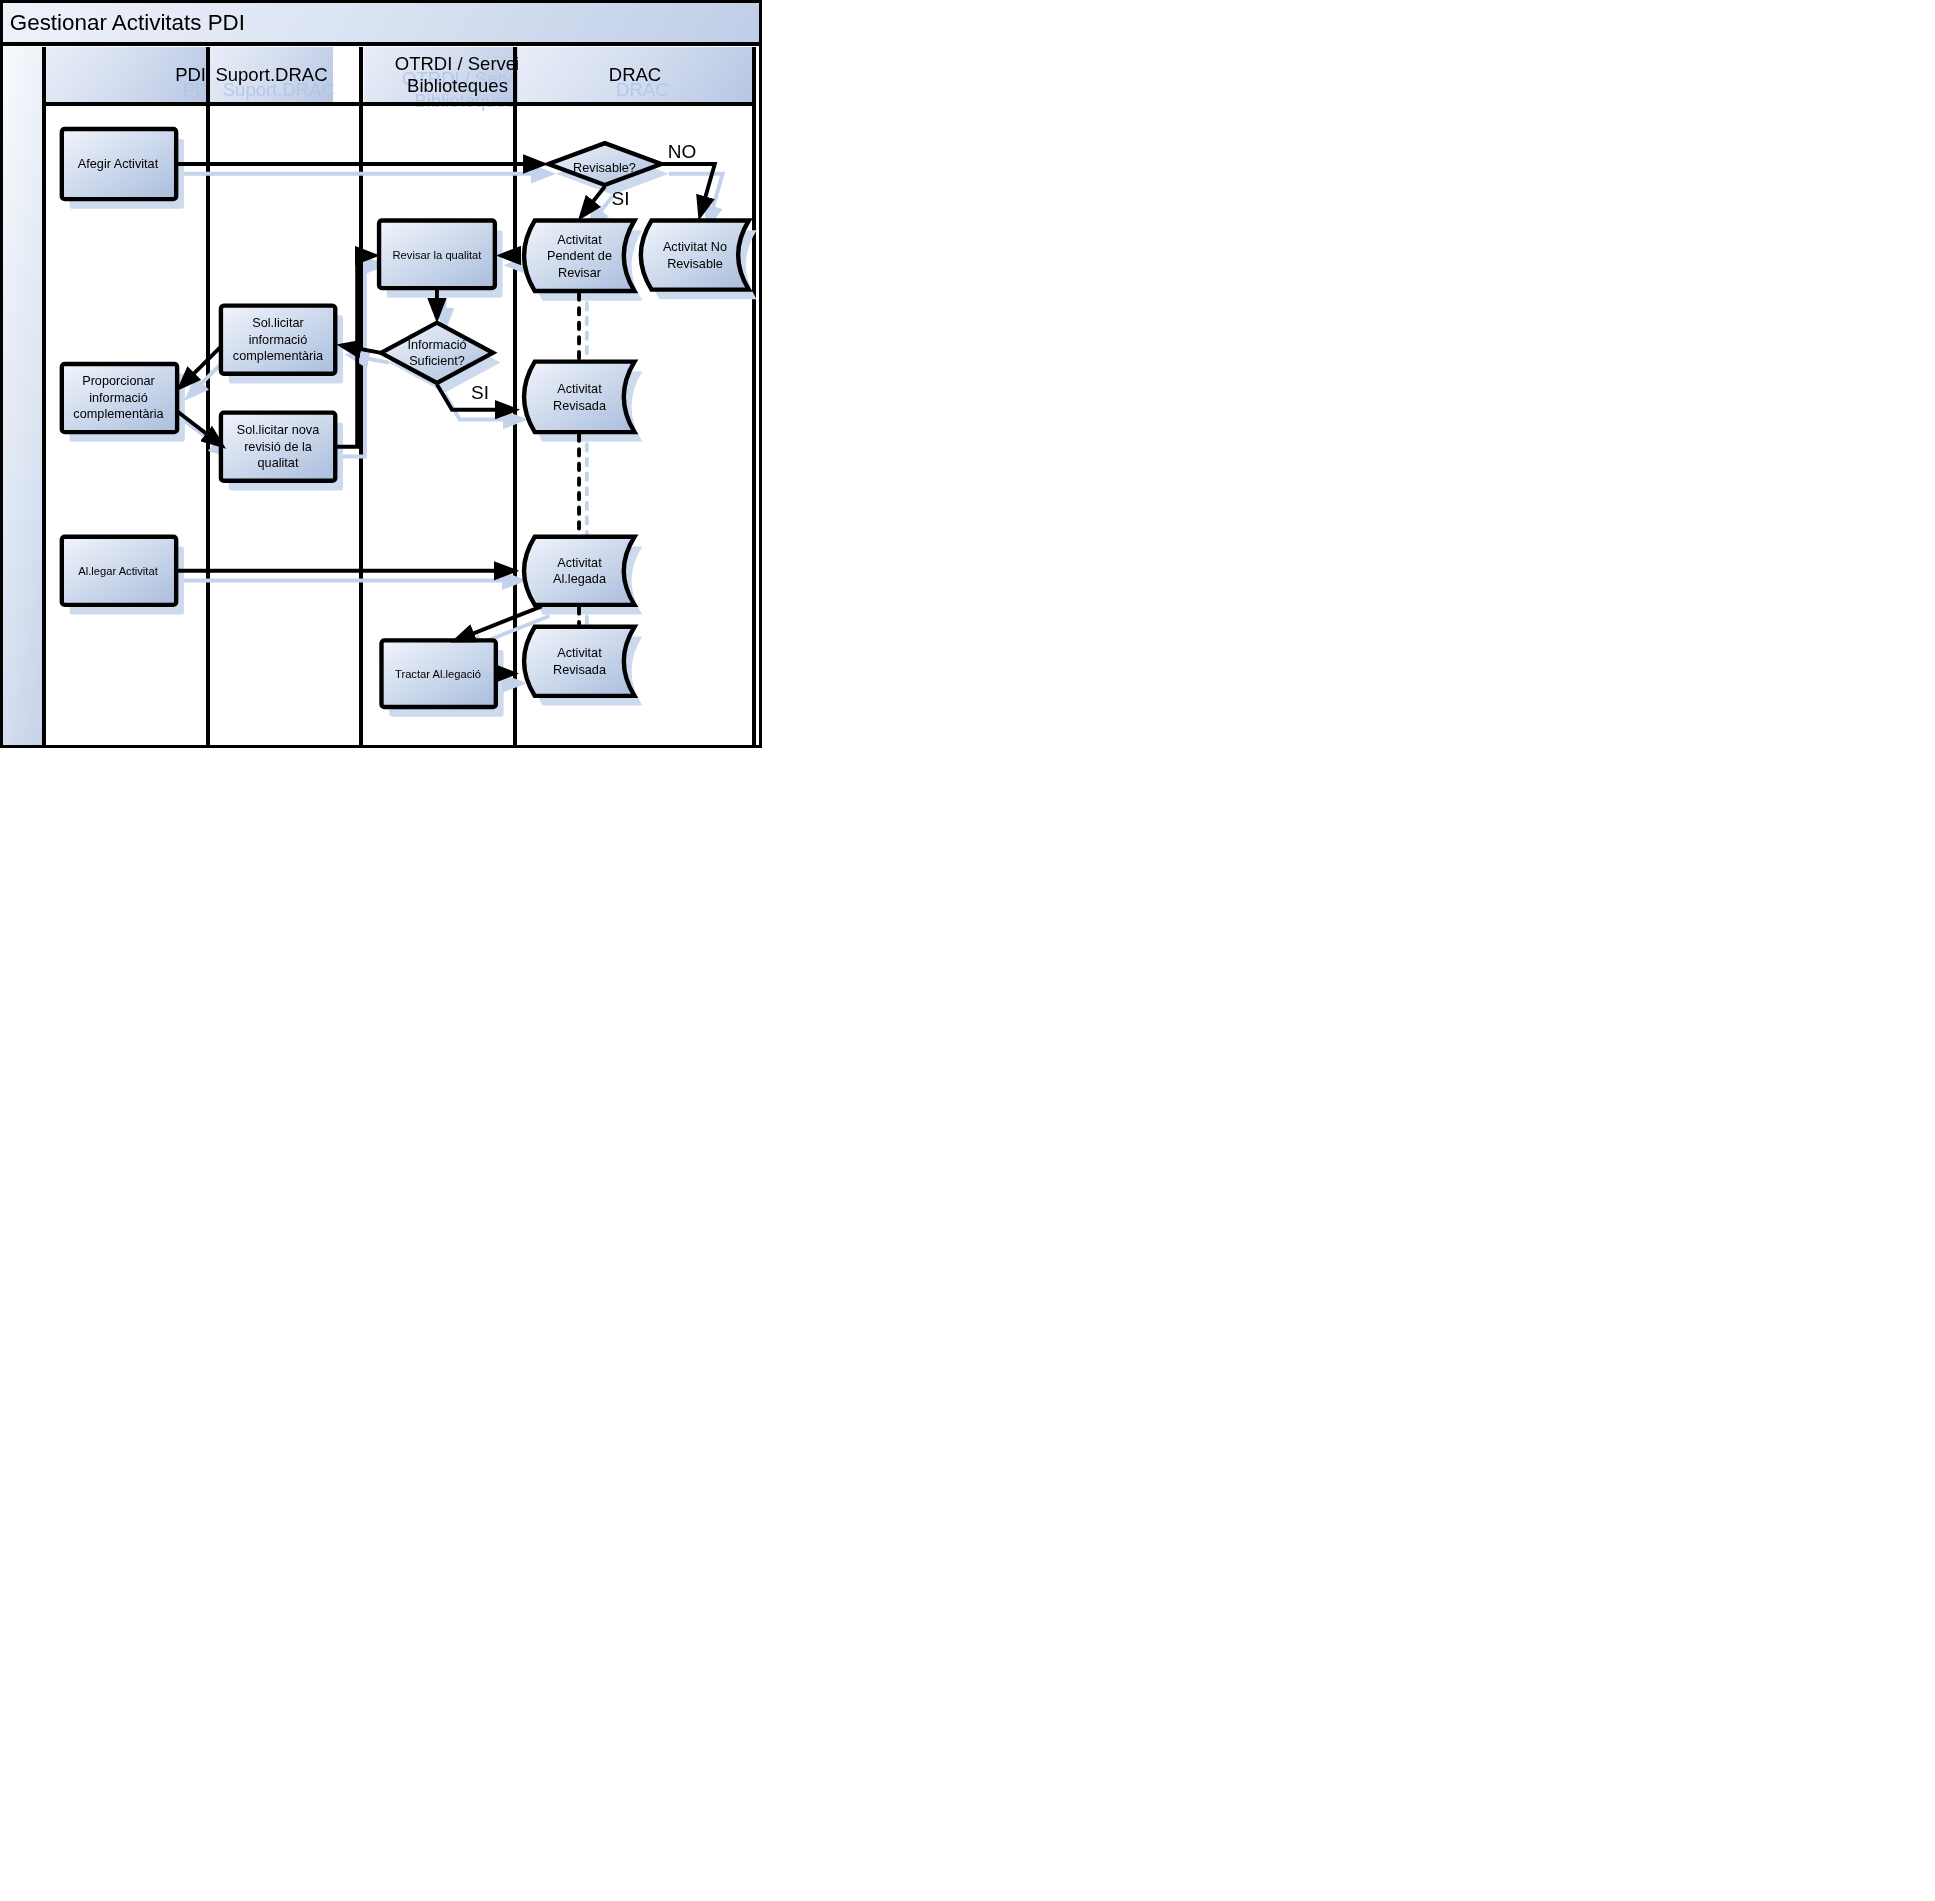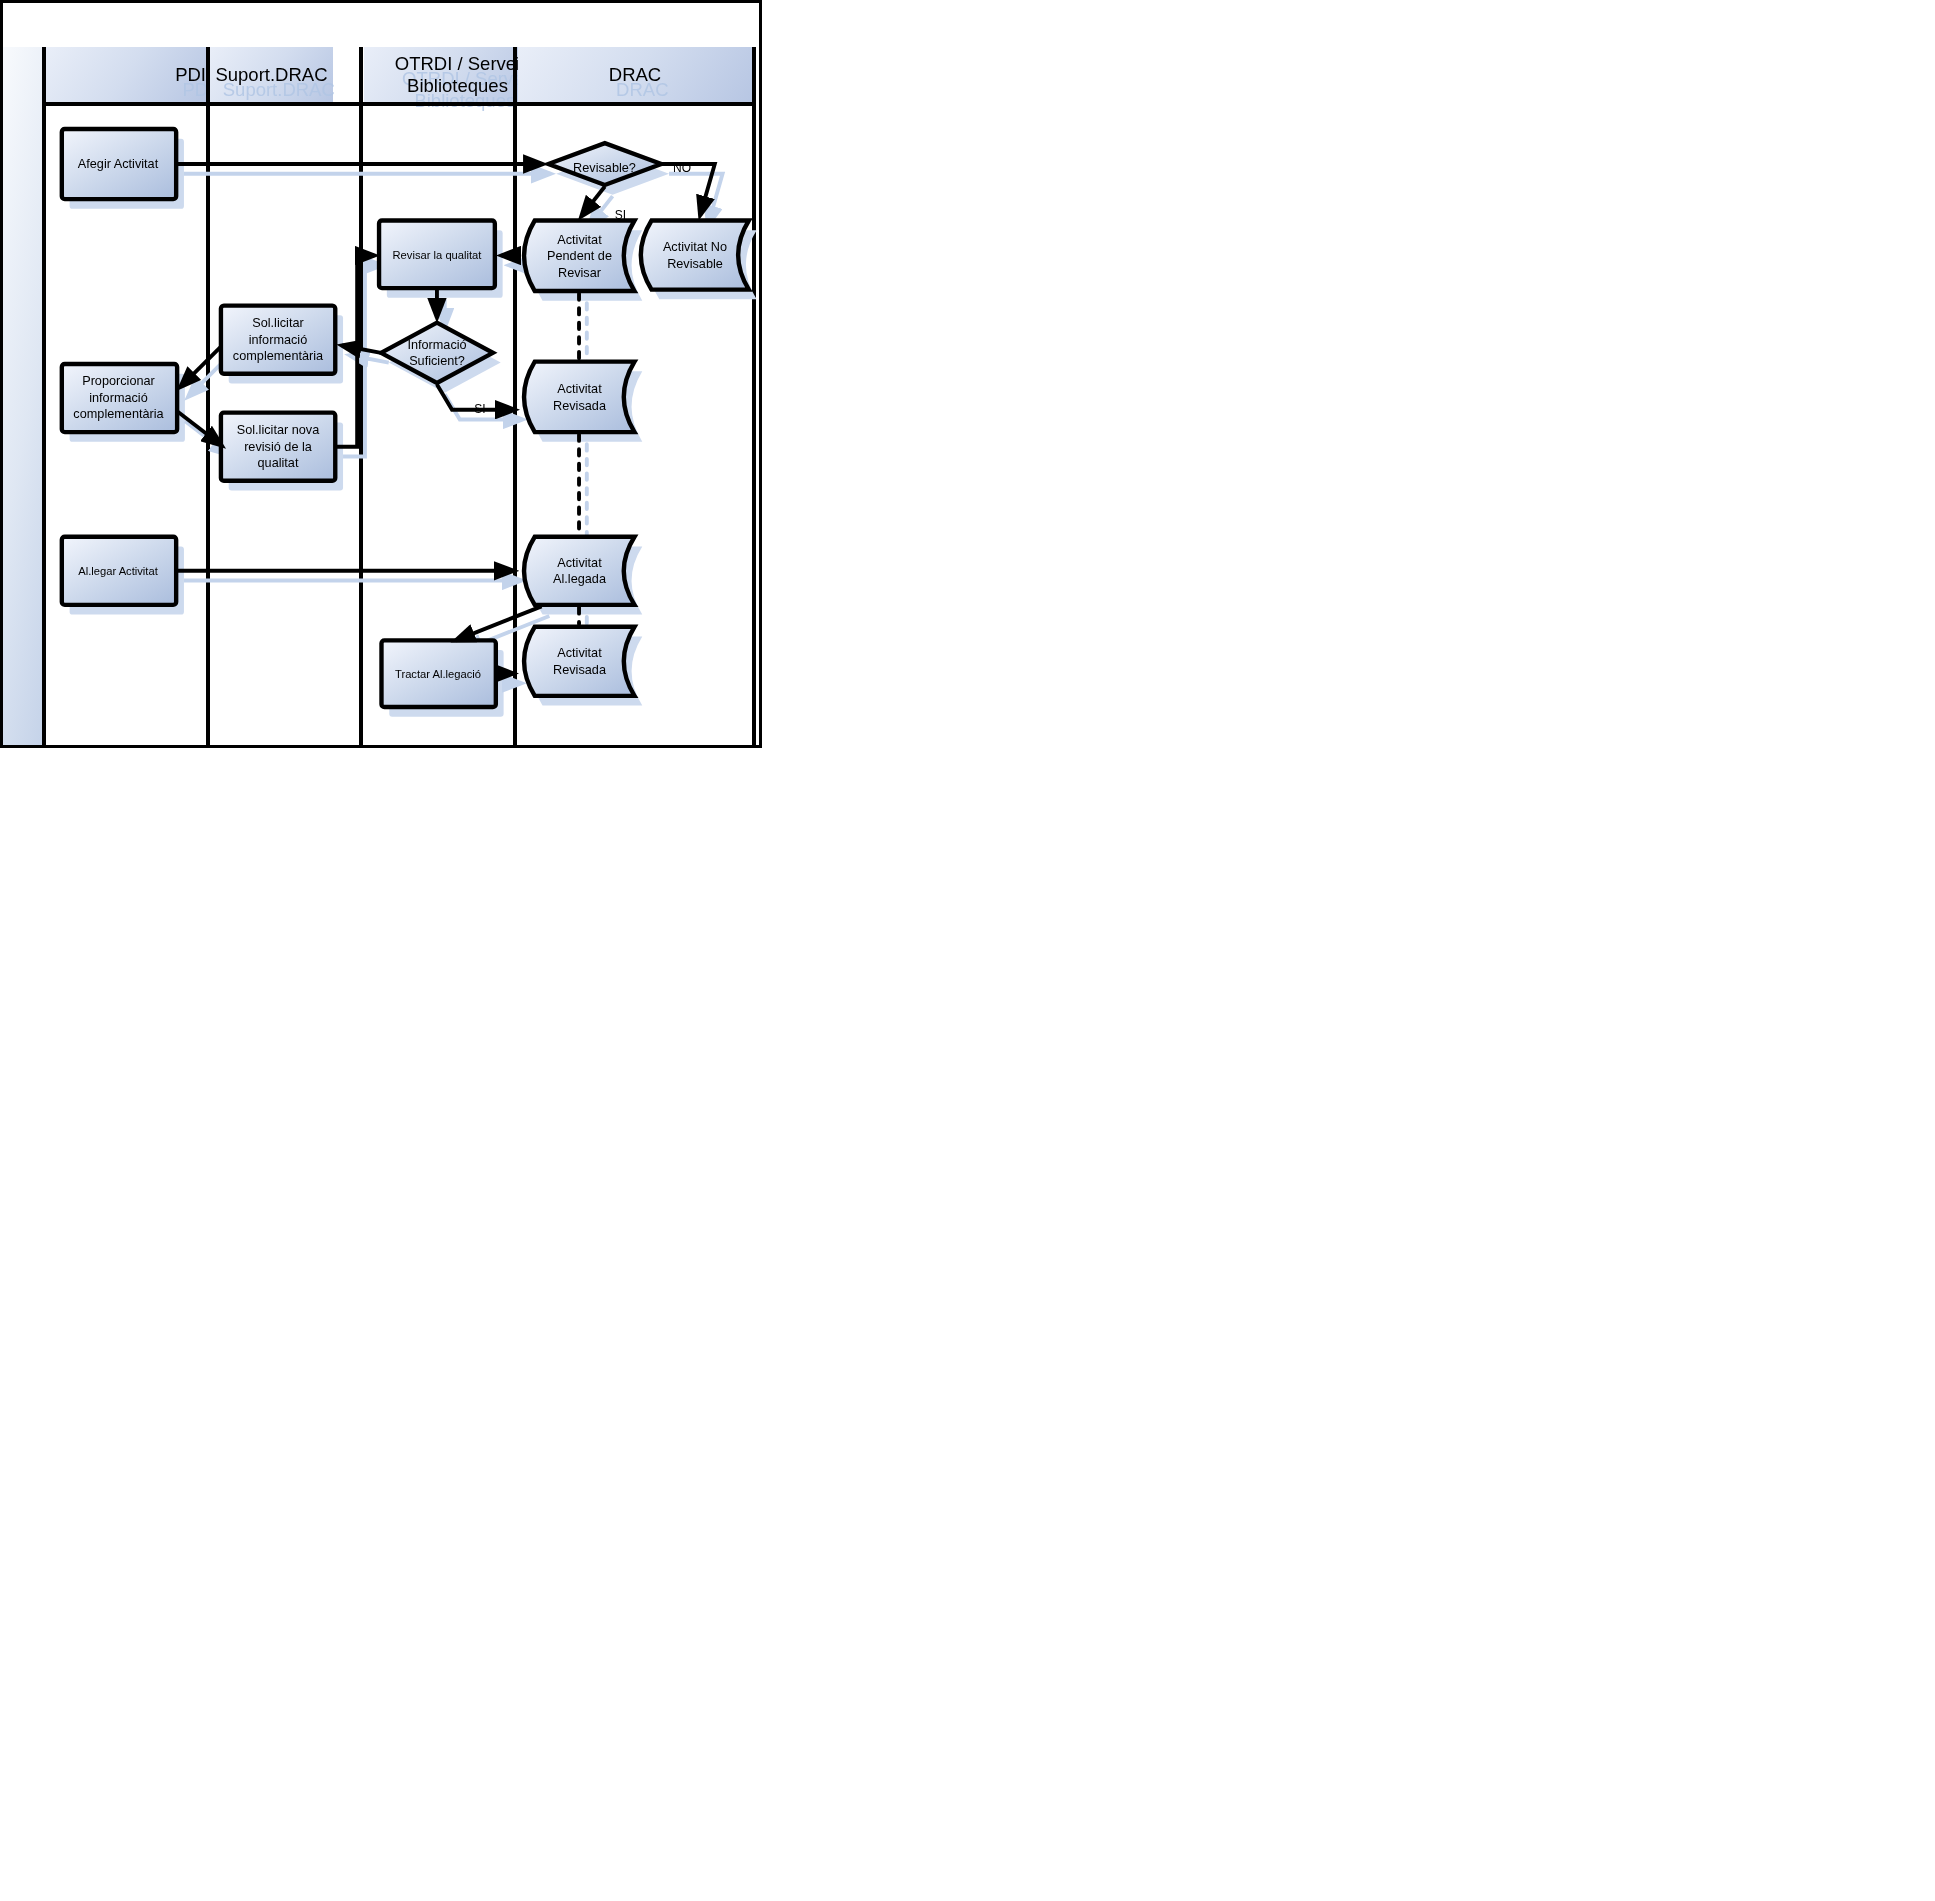--- a/index.html
+++ b/index.html
@@ -37,27 +37,30 @@
   }
   .header-underline{position:absolute;left:39px;top:99px;width:714px;height:4.4px;background:#000;}
   
   svg.flow{position:absolute;left:0;top:0;width:756px;height:742px;pointer-events:none;}
   .lbl{
     position:absolute;display:flex;align-items:center;justify-content:center;
     text-align:center;font-size:12.7px;line-height:1.3;color:#000;white-space:pre-line;
     z-index:3;
   }
   .lbl.small{font-size:11.2px;text-align:right;}
-  .branch{font-size:12px;margin-top:16px;}
+  .branch{font-size:19px;}
 </style>
 </head>
 <body>
 
 <div class="canvas">
 
+  <div class="title-bar">
+    <div class="title-text">Gestionar Activitats PDI</div>
+  </div>
 
   <div class="narrow-lane"></div>
 
   <div class="header-cell" style="left:43px;width:160px;justify-content:flex-end;">
     <span class="header-label">PDI</span>
   </div>
   <div class="header-cell" style="left:207px;width:123px;">
     <span class="header-label">Suport.DRAC</span>
   </div>
   <div class="header-cell" style="left:361px;width:149px;padding-left:19px;">

